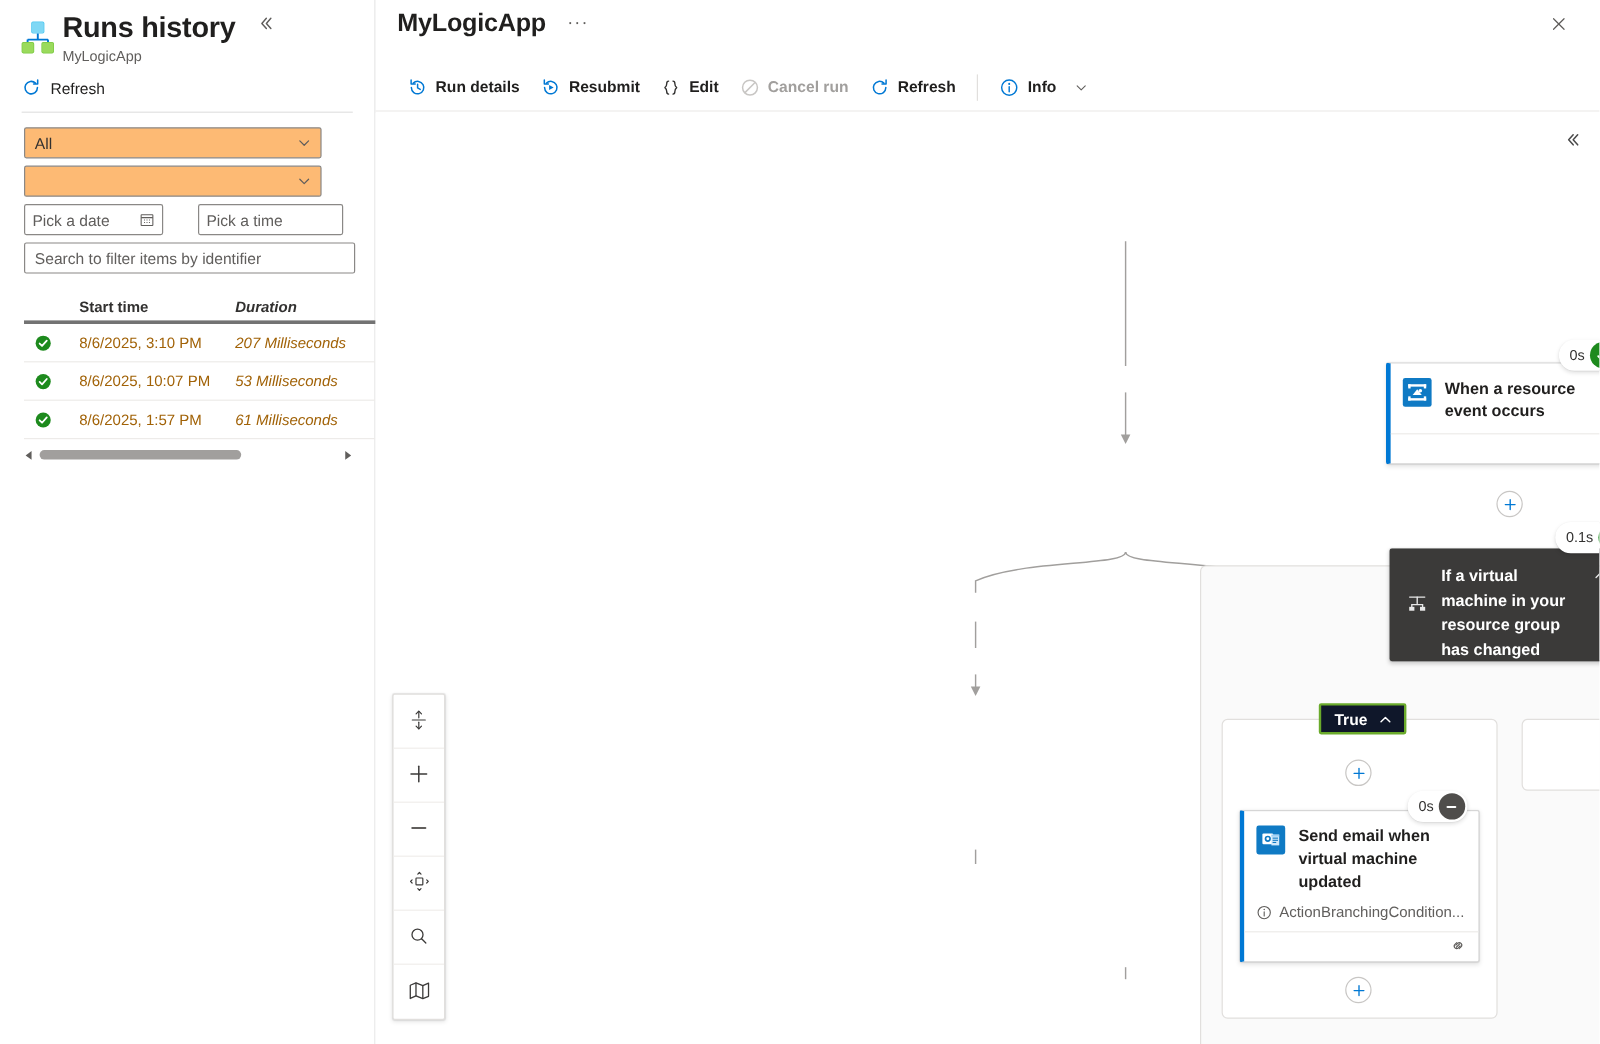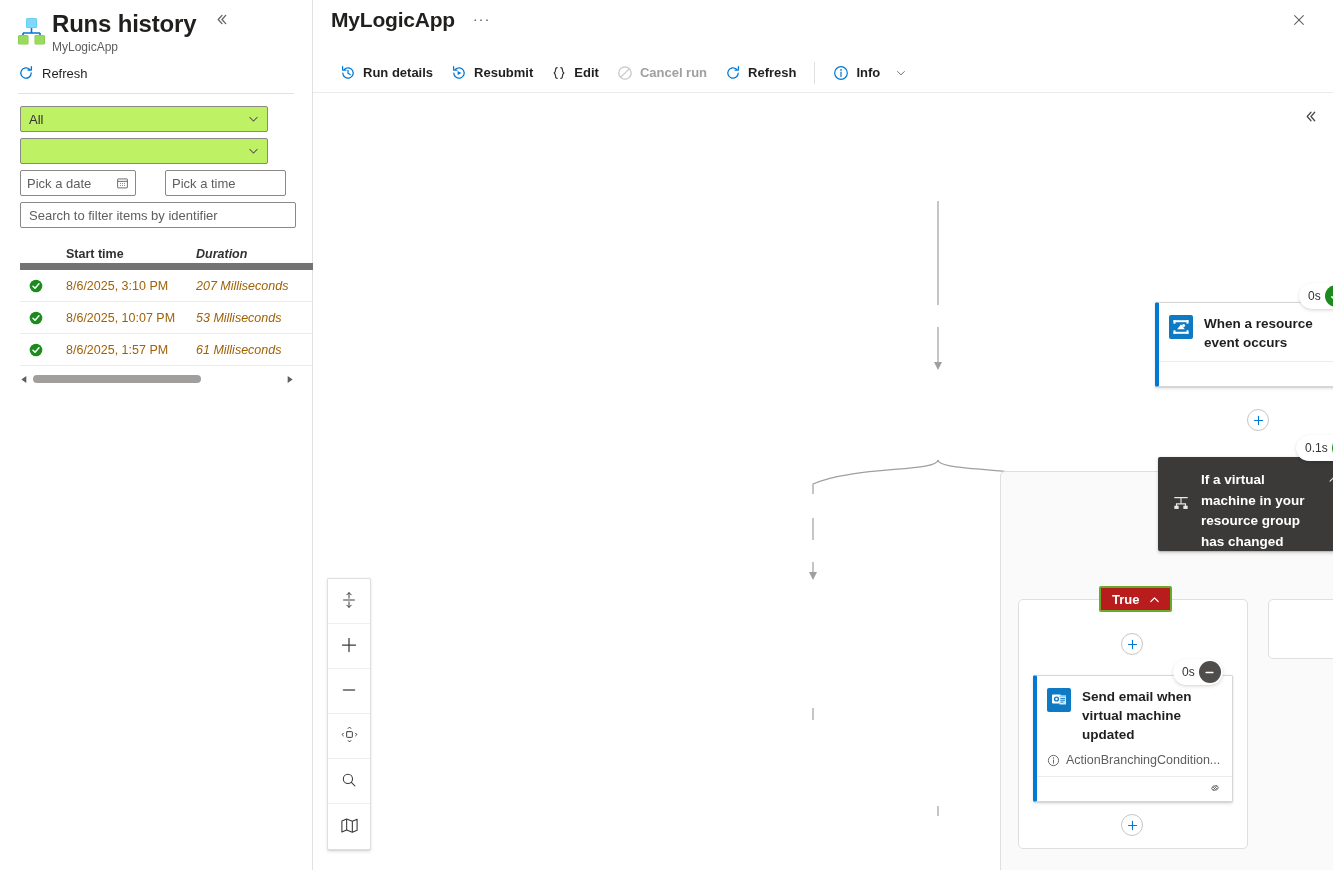--- a/index.html
+++ b/index.html
@@ -42,21 +42,21 @@
   .lp-refresh {
     display: flex; align-items: center; gap: 8px;
     padding: 10px 16px 12px 18px; cursor: pointer;
     color: #201f1e; font-size: 13px;
   }
   .lp-divider { height: 1px; background: #e1e1e1; margin: 0 18px; }
 
   .lp-filters { padding: 12px 18px 0 20px; }
   .sel {
     position: relative; width: 248px; height: 26px;
-    border: 1px solid #8a8886; background: #bef264; border-radius: 2px;
+    border: 1px solid #8a8886; background: #fdba74; border-radius: 2px;
     display: flex; align-items: center; padding: 0 28px 0 8px;
     font-size: 13px; color: #323130; margin-bottom: 6px; cursor: pointer;
   }
   .sel .chev {
     position: absolute; right: 7px; top: 50%; transform: translateY(-50%);
     color: #605e5c; line-height: 0;
   }
   .row2 { display: flex; gap: 6px; margin-bottom: 6px; }
   .dt {
     position: relative; height: 26px; border: 1px solid #8a8886;
@@ -71,21 +71,21 @@
     width: 276px; height: 26px; border: 1px solid #8a8886; background: #fff;
     border-radius: 2px; display: flex; align-items: center; padding: 0 8px;
     font-size: 13px; color: #605e5c; margin-top: 2px; cursor: text;
   }
 
   
   .runs-table { margin-top: 16px; width: 296px; }
   .rt-head {
     display: flex; align-items: center; height: 26px;
     font-size: 12.5px; font-weight: 700; color: #323130;
-    border-bottom: 7px solid #737373;
+    border-bottom: 3px solid #737373;
   }
   .rt-row {
     display: flex; align-items: center; height: 32px;
     border-bottom: 1px solid #edebe9; font-size: 12.5px; color: #a16207;
     cursor: pointer;
   }
   .c-status { width: 32px; flex: 0 0 32px; display: flex; justify-content: center; align-items: center; }
   .c-start { width: 140px; flex: 0 0 140px; padding-left: 14px; }
   .c-dur { flex: 1; padding-left: 4px; font-style: italic; }
   .rt-head .c-start { padding-left: 14px; }
@@ -222,21 +222,21 @@
   .branch-empty {
     position: absolute; width: 100%; text-align: center;
     font-size: 13px; color: #605e5c; top: 29px;
   }
   .branch-label {
     position: absolute; height: 26px; border-radius: 2px;
     display: flex; align-items: center; gap: 9px;
     padding: 0 9px 0 11px; font-size: 13px; font-weight: 700; color: #fff;
     cursor: pointer; z-index: 6;
   }
-  .branch-label.true { background: #b91c1c; border: 2px solid #6aaa2b; }
+  .branch-label.true { background: #0f172a; border: 2px solid #6aaa2b; }
   .branch-chev { line-height: 0; }
 
   .plus-node {
     position: absolute; width: 22px; height: 22px; border-radius: 50%;
     background: #fff; border: 1px solid #c8c6c4;
     display: flex; align-items: center; justify-content: center;
     color: #0078d4; cursor: pointer; z-index: 7;
   }
 </style>
 </head>

